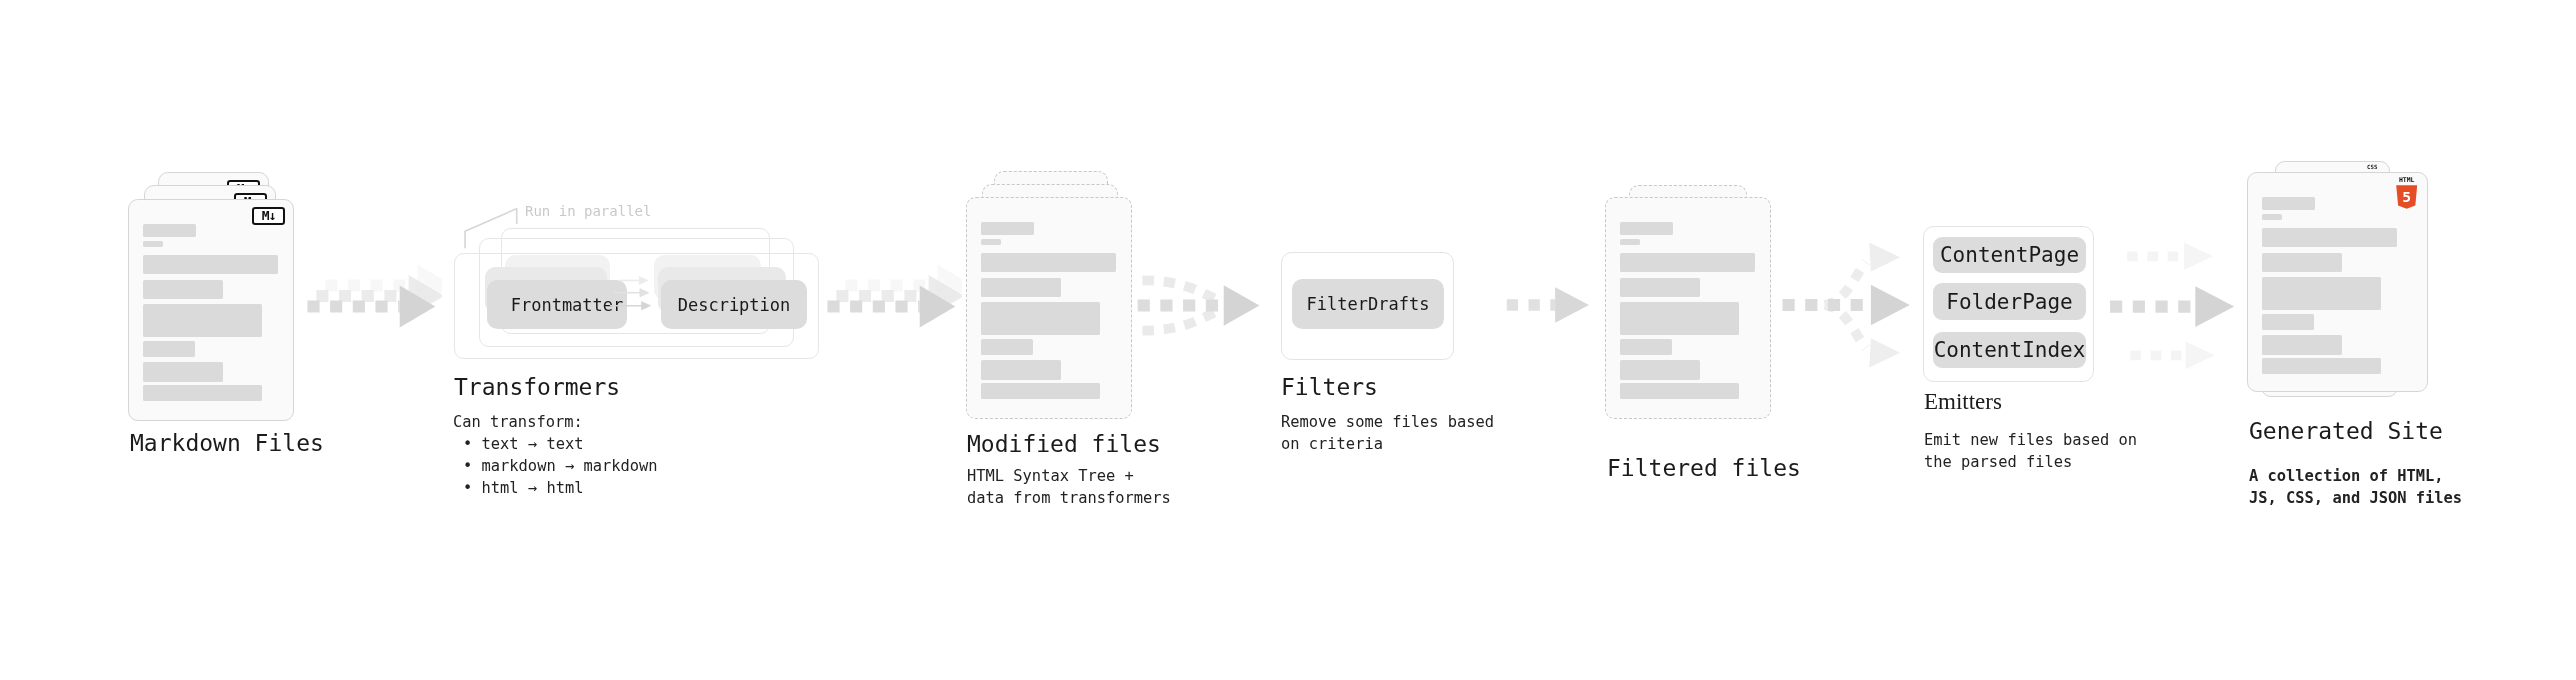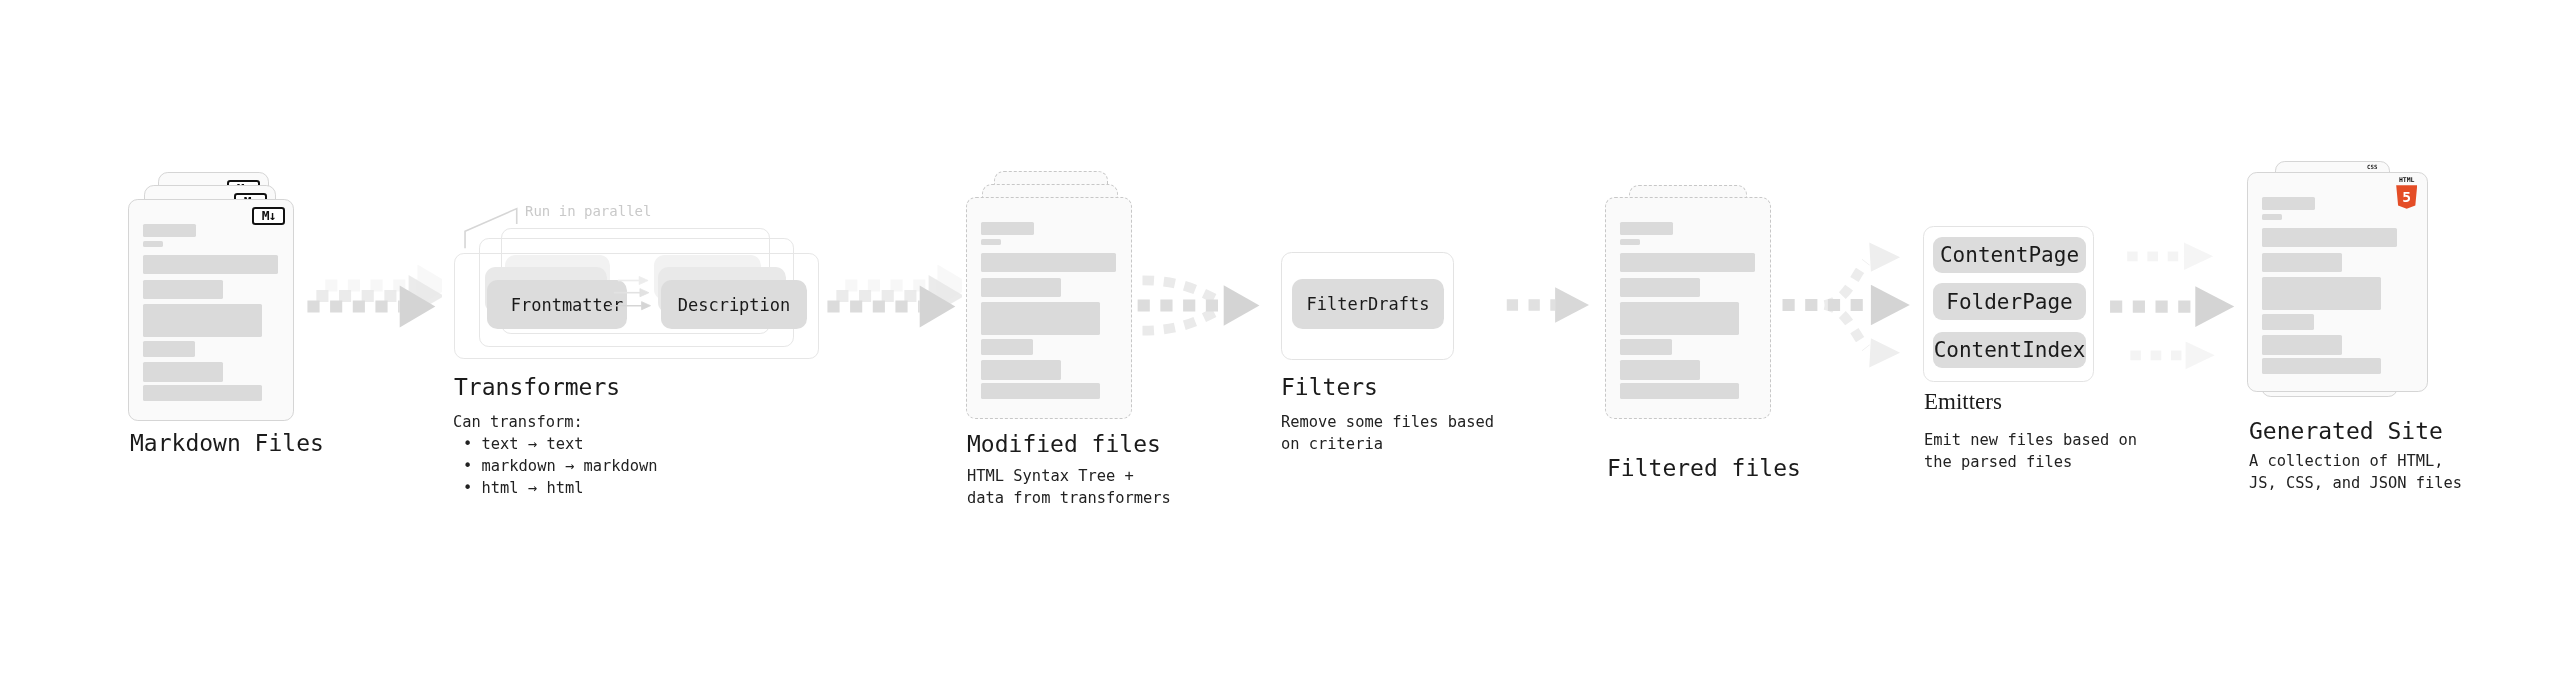--- a/index.html
+++ b/index.html
@@ -259,18 +259,18 @@
           <div class="skel"></div>
           <div class="skel"></div>
           <div class="skel"></div>
       </div>
       <div class="html5-badge">
         <div class="h5-top">HTML</div>
         <div class="h5-shield" style="background: rgb(228, 77, 38);">5</div>
       </div>
     </div>
     <div class="caption" style="left:2249px; top:418px;">Generated Site</div>
-    <div class="desc" style="left:2249px; top:450px;">A collection of HTML,
+    <div class="desc" style="left:2249px; top:465px;font-weight:bold;">A collection of HTML,
 JS, CSS, and JSON files</div>
   </div>
 
 </div>
 
 
 </body></html>

